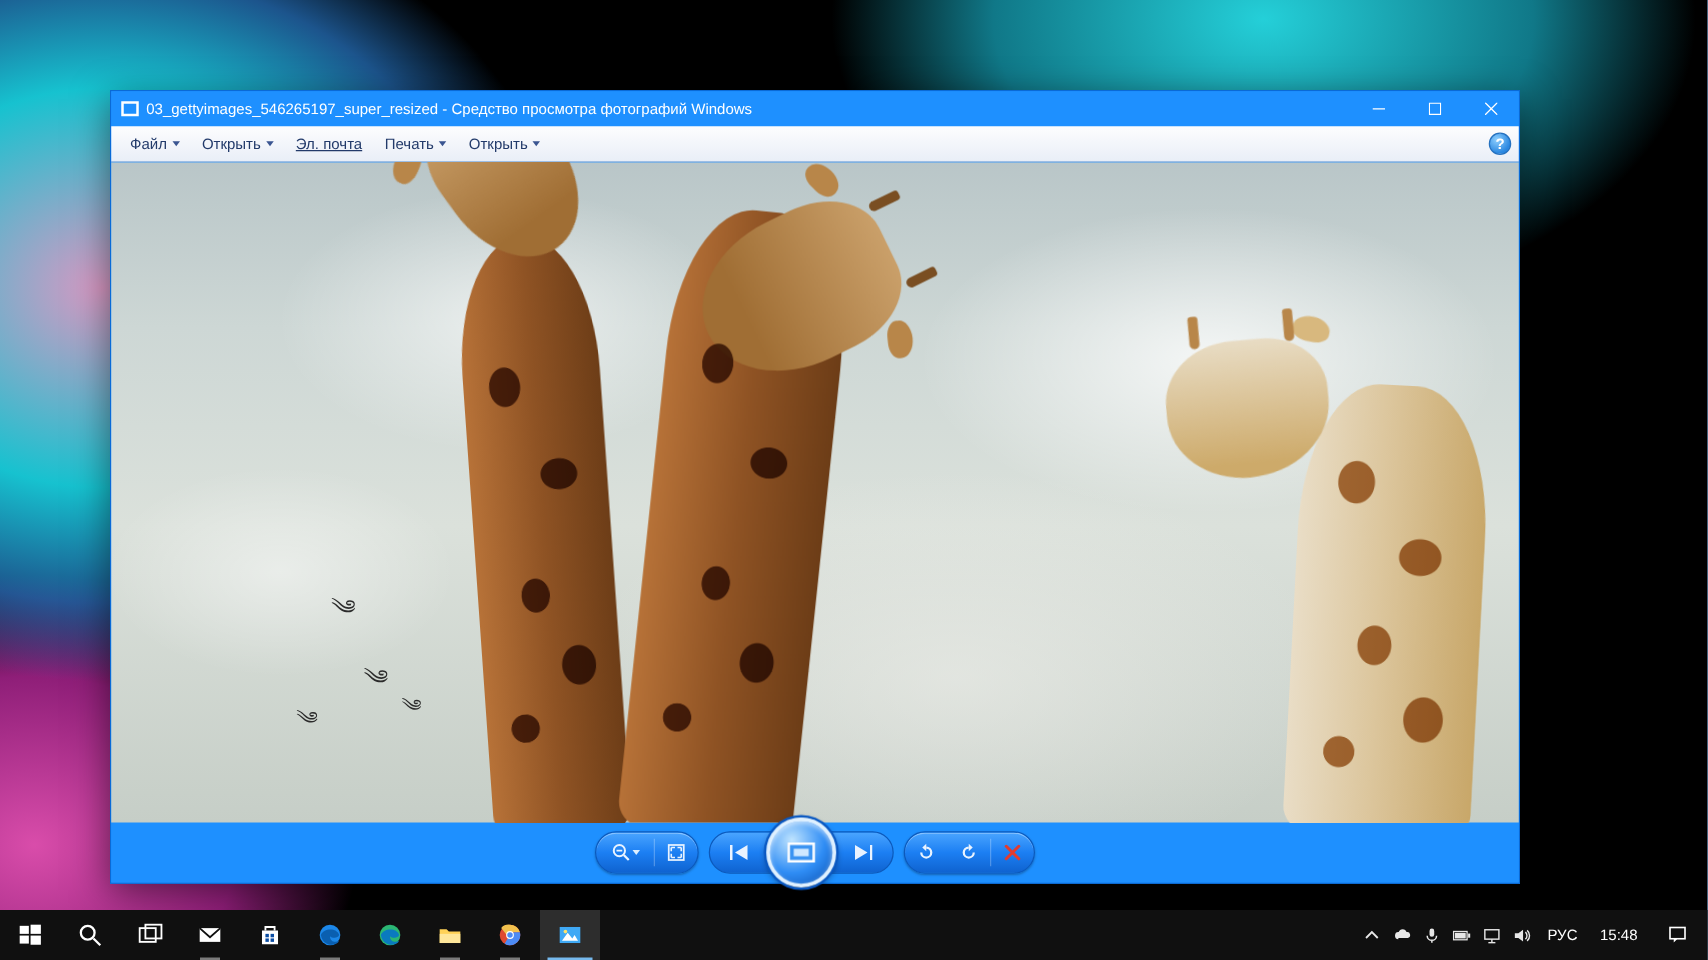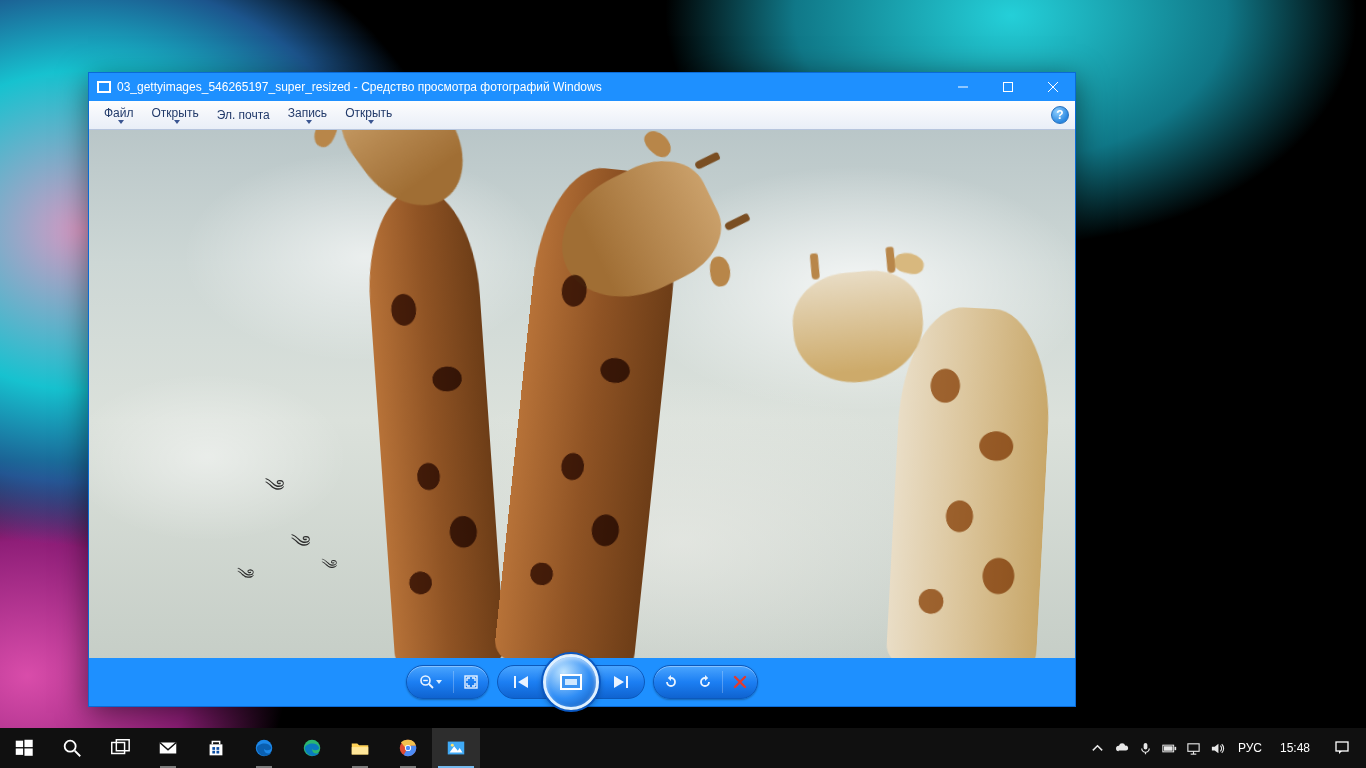--- a/index.html
+++ b/index.html
@@ -10,21 +10,21 @@
     position:absolute; inset:0;
     background:
       radial-gradient(ellipse 500px 420px at 6% 30%, rgba(255,180,230,0.85) 0%, rgba(25,215,230,0.9) 38%, rgba(40,120,200,0.7) 60%, rgba(0,0,0,0) 75%),
       radial-gradient(ellipse 360px 300px at 2% 88%, rgba(255,90,200,0.85) 0%, rgba(190,40,160,0.75) 45%, rgba(0,0,0,0) 72%),
       radial-gradient(ellipse 480px 320px at 74% 2%, rgba(40,230,240,0.9) 0%, rgba(20,150,170,0.8) 45%, rgba(0,0,0,0) 72%),
       #000;
   }
 
   
   .window {
-    position:absolute; left:88px; top:72px; width:988px; height:635px;
+    position:absolute; left:88px; top:72px; width:1128px; height:635px;
     background:#1e90ff;
     border:1px solid #0a6ad6;
     box-shadow:0 6px 28px rgba(0,0,0,0.5);
     display:flex; flex-direction:column;
   }
   .titlebar {
     height:28px; background:#1e90ff; color:#fff;
     display:flex; align-items:center; padding:0 0 0 8px;
     font-size:12px;
   }
@@ -44,28 +44,28 @@
   .win-btn svg { width:10px; height:10px; stroke:#fff; stroke-width:1; fill:none; }
 
   .menubar {
     height:29px; background:linear-gradient(#fdfdfe,#e9eef7);
     border-bottom:1px solid #b7c5dd;
     display:flex; align-items:center; padding:0 6px;
     font-size:12px; color:#223a6a;
   }
   .menu-item {
     display:flex; align-items:center; padding:3px 8px; cursor:pointer;
-    border:1px solid transparent; border-radius:2px;flex-direction:column;
+    border:1px solid transparent; border-radius:2px;
   }
   .menu-caret {
     margin-left:4px; width:0; height:0;
     border-left:3px solid transparent; border-right:3px solid transparent;
     border-top:4px solid #3a5591;
   }
-  .menu-nosub { padding:3px 8px; }
+  .menu-nosub { padding:3px 8px;text-decoration:underline; }
   .help-btn {
     margin-left:auto; width:18px; height:18px; border-radius:50%;
     background:radial-gradient(circle at 35% 30%, #8fd0ff 0%, #2a87e0 70%);
     color:#fff; font-weight:bold; font-size:12px;
     display:flex; align-items:center; justify-content:center;
     border:1px solid #2571bf; cursor:pointer;
   }
 
   .viewport {
     flex:1; background:#1e90ff; padding:0;
@@ -259,21 +259,21 @@
         <span class="menu-caret"></span>
     </div>
     <div class="menu-item">
       <span>Открыть</span>
         <span class="menu-caret"></span>
     </div>
     <div class="menu-item menu-nosub">
       <span>Эл. почта</span>
     </div>
     <div class="menu-item">
-      <span>Запись</span>
+      <span>Печать</span>
         <span class="menu-caret"></span>
     </div>
     <div class="menu-item">
       <span>Открыть</span>
         <span class="menu-caret"></span>
     </div>
     <div class="help-btn">
       <span>?</span>
     </div>
   </div>

